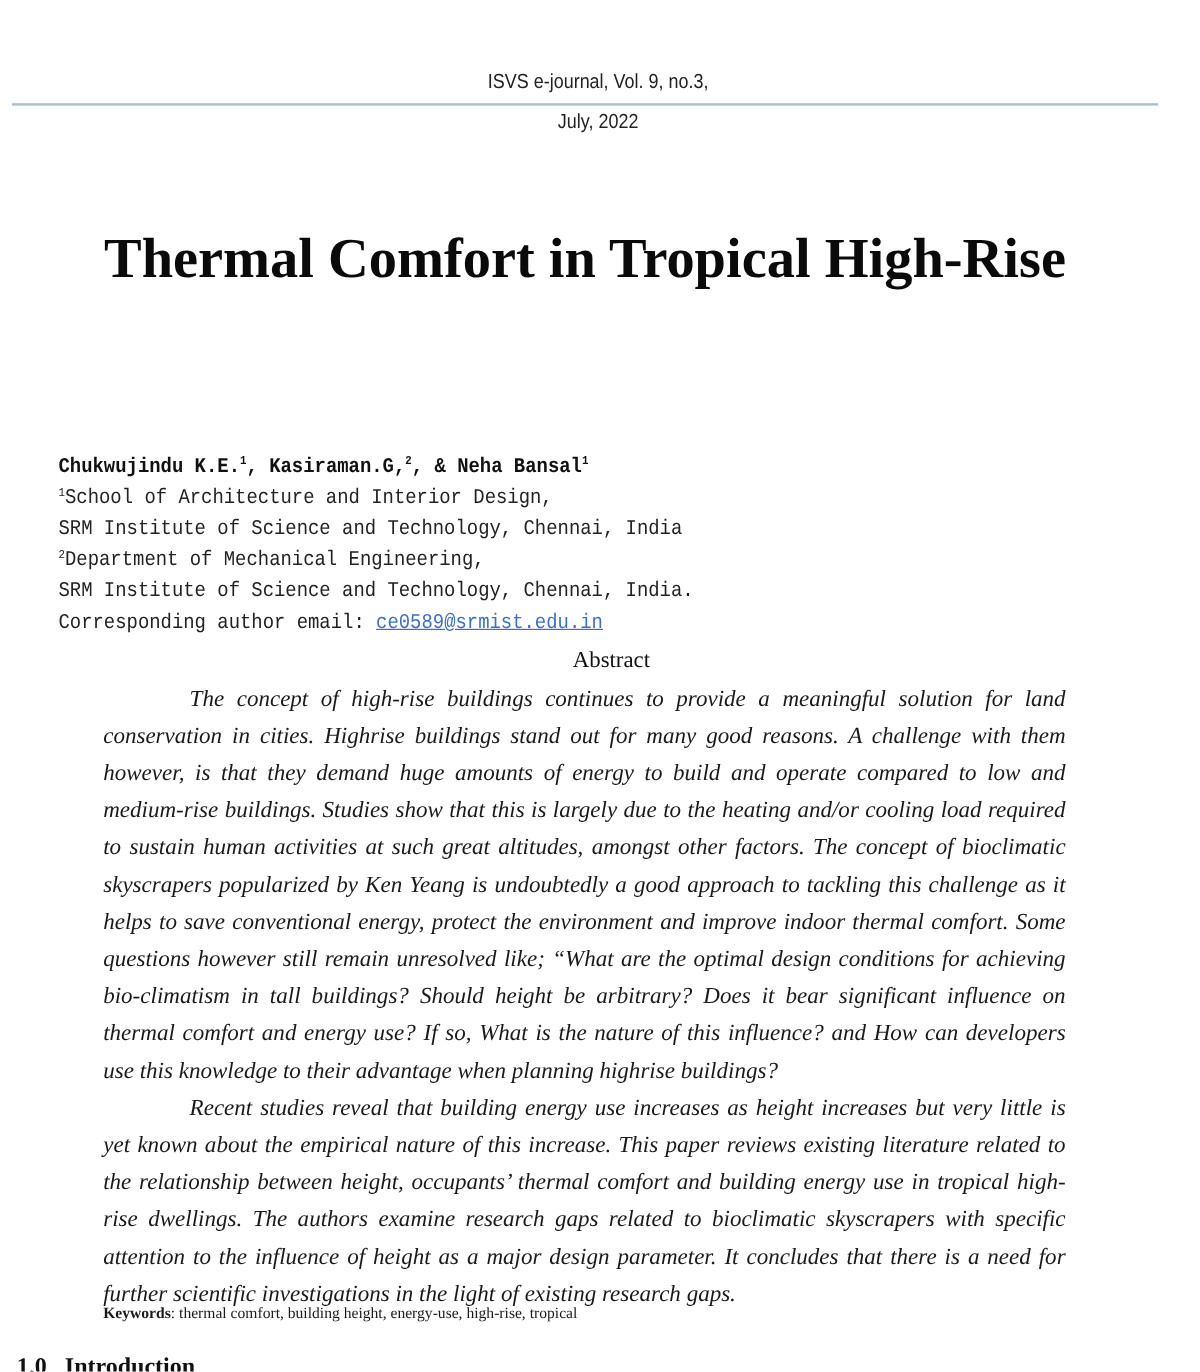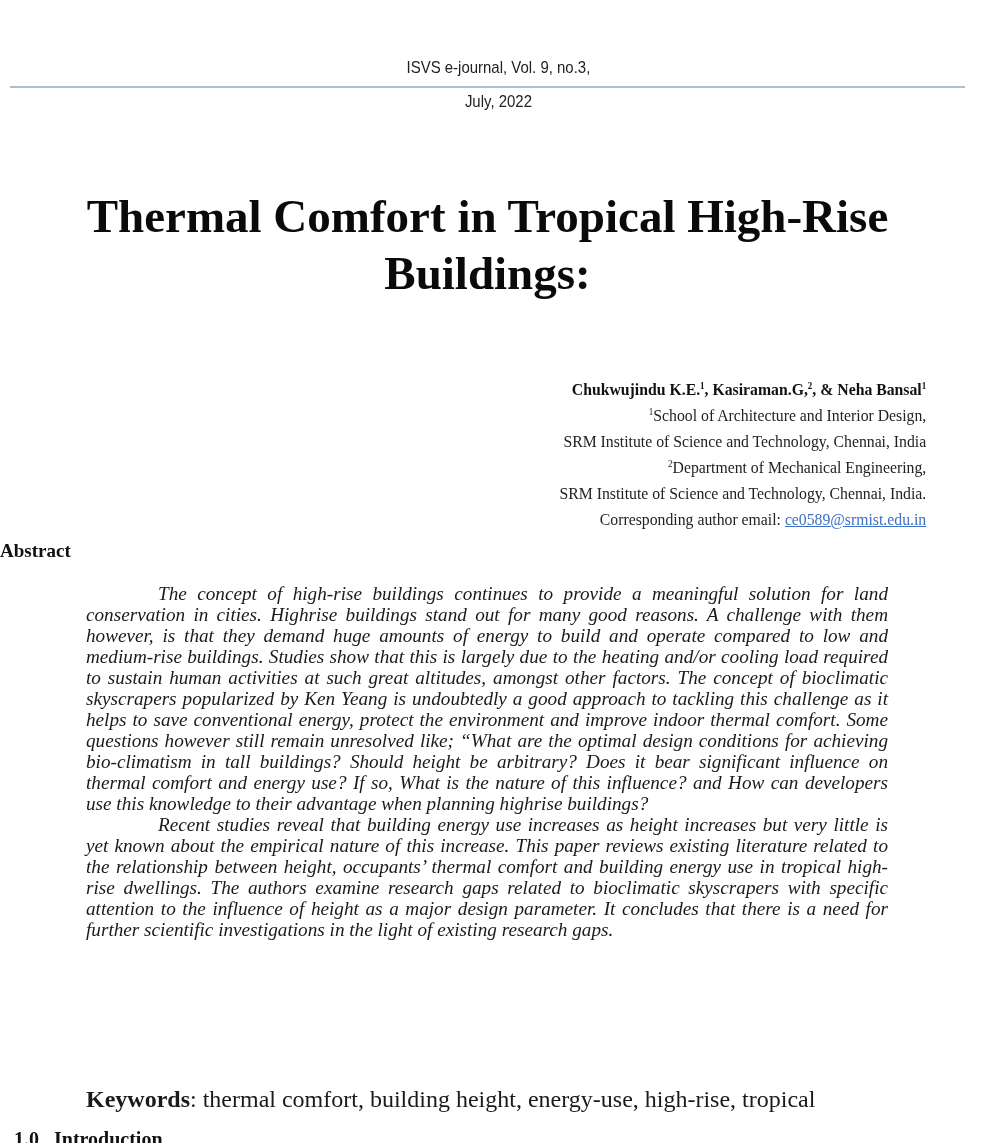--- a/index.html
+++ b/index.html
@@ -18,58 +18,57 @@
       font-family: "Liberation Sans", sans-serif; font-size: 17px; color: #222;
       transform: scaleX(0.88); transform-origin: 487px 0;
     }
     .title {
       position: absolute; top: 188px; left: 0; width: 975px; text-align: center;
       font-family: "Liberation Serif", serif; font-weight: bold; font-size: 47px;
       line-height: 57px; color: #0a0a0a; margin: 0;
     }
     .title span { display: block; }
     .authors {
-      position: absolute; top: 376px; left: 0; width: 975px; text-align: right;
-      font-family: Liberation Serif, serif; font-size: 17.5px; line-height: 26px; color: #222;
+      position: absolute; top: 376px; left: 0; width: 975px; text-align: left;
+      font-family: Liberation Mono, monospace; font-size: 17.5px; line-height: 26px; color: #222;
     }
     .authors .names { font-weight: bold; color: #111; }
     .authors div { transform: scaleX(0.9); }
     .authors sup { font-size: 10px; vertical-align: 6px; line-height: 0; }
     .authors a { color: #3d6fc4; text-decoration: underline; }
     .abstract-title {
-      position: absolute; top: 540px; left: 0; width: 975px; text-align: left;
-      font-family: "Liberation Serif", serif; font-weight: bold; font-size: 19px; color: #111;
+      position: absolute; top: 540px; left: 0; width: 975px; text-align: center;
+      font-family: "Liberation Serif", serif; font-weight: normal; font-size: 19px; color: #111; padding-left: 22px;
     }
     .abstract {
       position: absolute; top: 567px; left: 86px; width: 802px;
       font-family: "Liberation Serif", serif; font-style: italic; font-size: 19.2px;
-      line-height: 21px; color: #1a1a1a; text-align: justify; margin-top: 16px;
+      line-height: 31px; color: #1a1a1a; text-align: justify;
     }
     .abstract p { margin: 0; text-indent: 72px; }
     .keywords {
       position: absolute; top: 1086px; left: 86px; width: 802px;
-      font-family: "Liberation Serif", serif; font-size: 24px; color: #1a1a1a;
+      font-family: "Liberation Serif", serif; font-size: 13px; color: #1a1a1a;
     }
     .keywords b { font-weight: bold; }
     .intro-heading {
       position: absolute; top: 1128px; left: 14px;
       font-family: "Liberation Serif", serif; font-weight: bold; font-size: 20px; color: #111;
       white-space: pre;
     }
   </style>
 </head>
 <body>
 
 <div class="header-line1">ISVS e-journal, Vol. 9, no.3,</div>
 <div class="rule"></div>
 <div class="header-line2">July, 2022</div>
 
 <h1 class="title">
   <span>Thermal Comfort in Tropical High-Rise</span>
-  <span>Buildings:</span>
 </h1>
 
 <div class="authors">
   <div class="names">
     <span>Chukwujindu K.E.</span><sup>1</sup><span>, </span><span>Kasiraman.G,</span><sup>2</sup><span>, &amp; </span><span>Neha Bansal</span><sup>1</sup>
   </div>
   <div><sup>1</sup><span>School of Architecture and Interior Design,</span></div>
   <div>SRM Institute of Science and Technology, Chennai, India</div>
   <div><sup>2</sup><span>Department of Mechanical Engineering,</span></div>
   <div>SRM Institute of Science and Technology, Chennai, India.</div>

